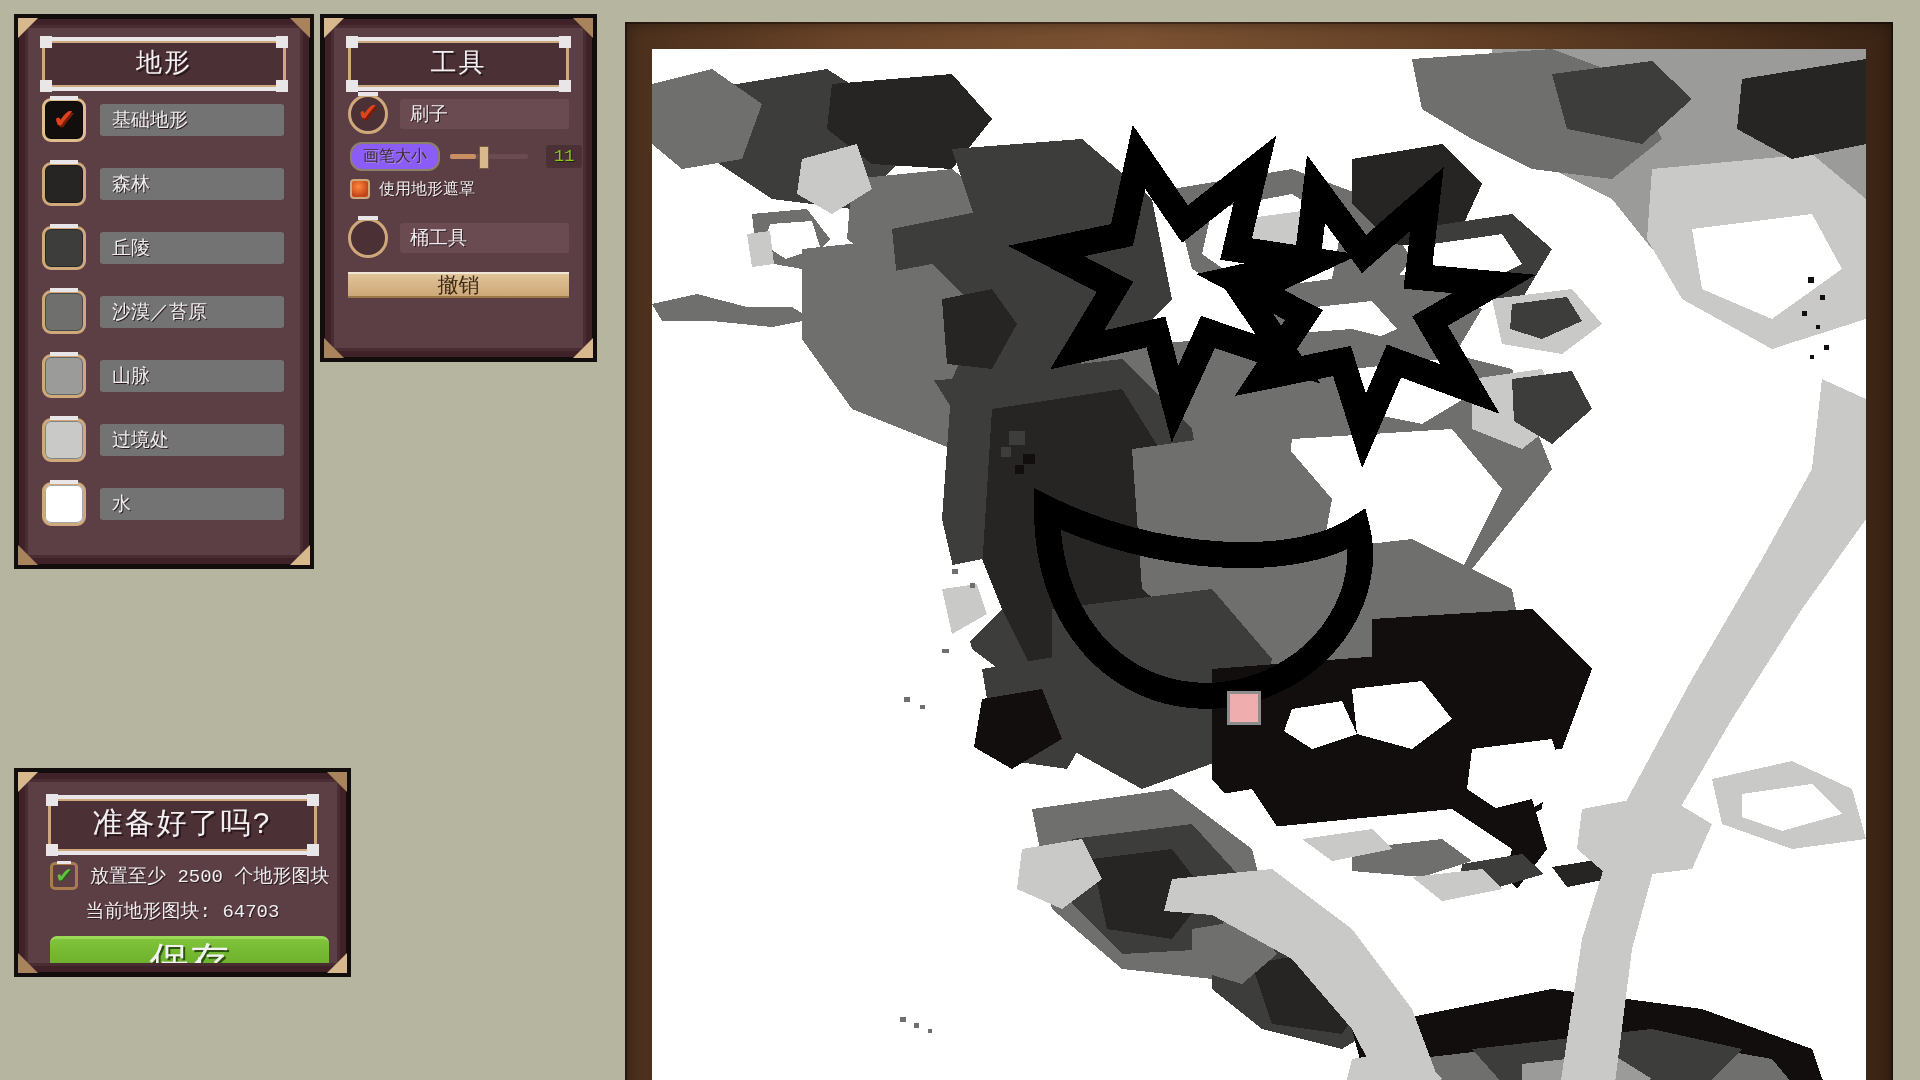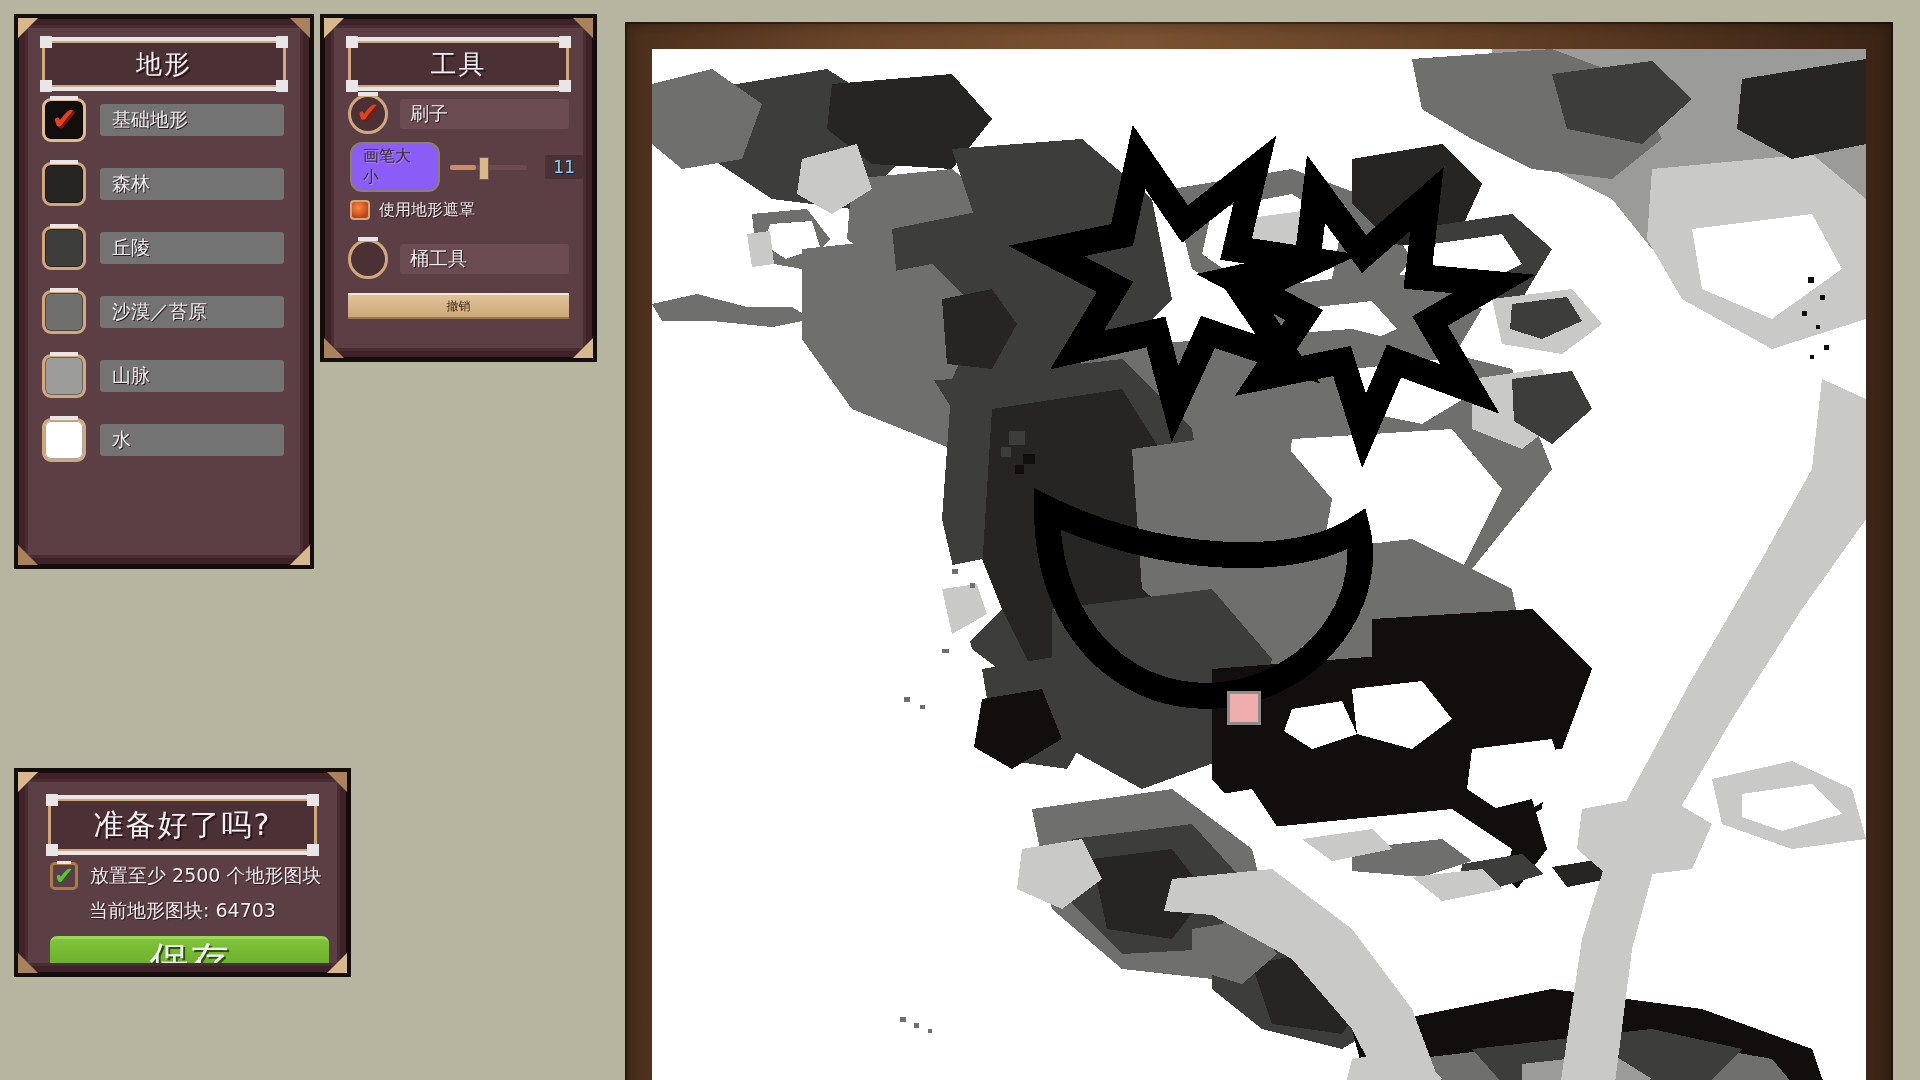--- a/index.html
+++ b/index.html
@@ -2,21 +2,21 @@
 <html><head>
 <meta charset="utf-8">
 <style>
   html,body{margin:0;padding:0;}
   body{
     width:1920px;height:1080px;overflow:hidden;
     background:#b6b5a0;
     font-family:"DejaVu Sans","Liberation Sans",sans-serif;
     -webkit-font-smoothing:none;
   }
-  .root{position:relative;width:1920px;height:1080px;}
+  .root{position:relative;width:1920px;height:1080px;font-family:Liberation Mono, monospace;}
 
   
   .panel{
     position:absolute;
     background:#5c3f45;
     border:5px solid #140d0e;
     box-sizing:border-box;
     box-shadow:0 0 0 0 rgba(0,0,0,0);
   }
   .panel .inner{
@@ -117,38 +117,38 @@
     padding:2px 11px;color:#3a2f22;font-size:16px;
     text-shadow:1px 1px 0 rgba(255,255,255,.25);
   }
   .track{
     position:relative;width:78px;height:5px;background:#6b4b52;margin-left:10px;
     border-radius:2px;
   }
   .track .fill{position:absolute;left:0;top:0;height:5px;width:26px;background:#c98f63;border-radius:2px;}
   .track .knob{position:absolute;left:29px;top:-8px;width:8px;height:21px;background:#d8b98e;border:1px solid #7a5a3c;}
   .numbox{
-    margin-left:18px;background:#4b3036;color:#7dd3fc;font-size:17px;
+    margin-left:18px;background:#4b3036;color:#84cc16;font-size:17px;
     padding:2px 8px;border-radius:3px;text-shadow:1px 1px 0 #2a171c;
   }
 
   .mask-row{display:flex;align-items:flex-start;margin:8px 0 0 16px;}
   .mask-box{
     width:20px;height:20px;flex:0 0 20px;border:2px solid #cfa97c;border-radius:4px;
     background:radial-gradient(circle at 40% 35%,#ff8a3d,#c2451a 70%);
     box-sizing:border-box;
   }
   .mask-lbl{margin-left:9px;color:#efeef0;font-size:16px;text-shadow:1px 1px 0 #2e1b20;}
 
   .undo-btn{
     margin:14px 14px 12px 14px;height:22px;
     background:linear-gradient(#e0c398,#cda878);
     border-top:2px solid #f0e6d6;border-bottom:2px solid #9a7648;
     display:flex;align-items:center;justify-content:center;
-    color:#3c2a17;font-size:12px;
+    color:#3c2a17;font-size:21px;
   }
 
   
   .rdy-line{display:flex;align-items:center;margin:10px 0 0 22px;}
   .rdy-chk{
     width:28px;height:28px;flex:0 0 28px;border:3px solid #a87c4c;border-radius:5px;
     background:#5c3f45;position:relative;box-sizing:border-box;
   }
   .rdy-chk .hl{position:absolute;left:4px;right:4px;top:-4px;height:3px;background:#e9e6ea;}
   .rdy-chk .chk{position:absolute;left:50%;top:48%;transform:translate(-50%,-50%);
@@ -371,20 +371,26 @@
         <div class="t-lbl">沙漠／苔原</div>
       </div>
 
       <div class="t-row">
         <div class="sw" style="background:#9b9b9a;">
           <span class="hl"></span>
         </div>
         <div class="t-lbl">山脉</div>
       </div>
 
+      <div class="t-row">
+        <div class="sw" style="background:#c9c9c8;">
+          <span class="hl"></span>
+        </div>
+        <div class="t-lbl">过境处</div>
+      </div>
 
       <div class="t-row">
         <div class="sw" style="background:#ffffff;">
           <span class="hl"></span>
         </div>
         <div class="t-lbl">水</div>
       </div>
 
     </div>
     <span class="corner tl"></span>

